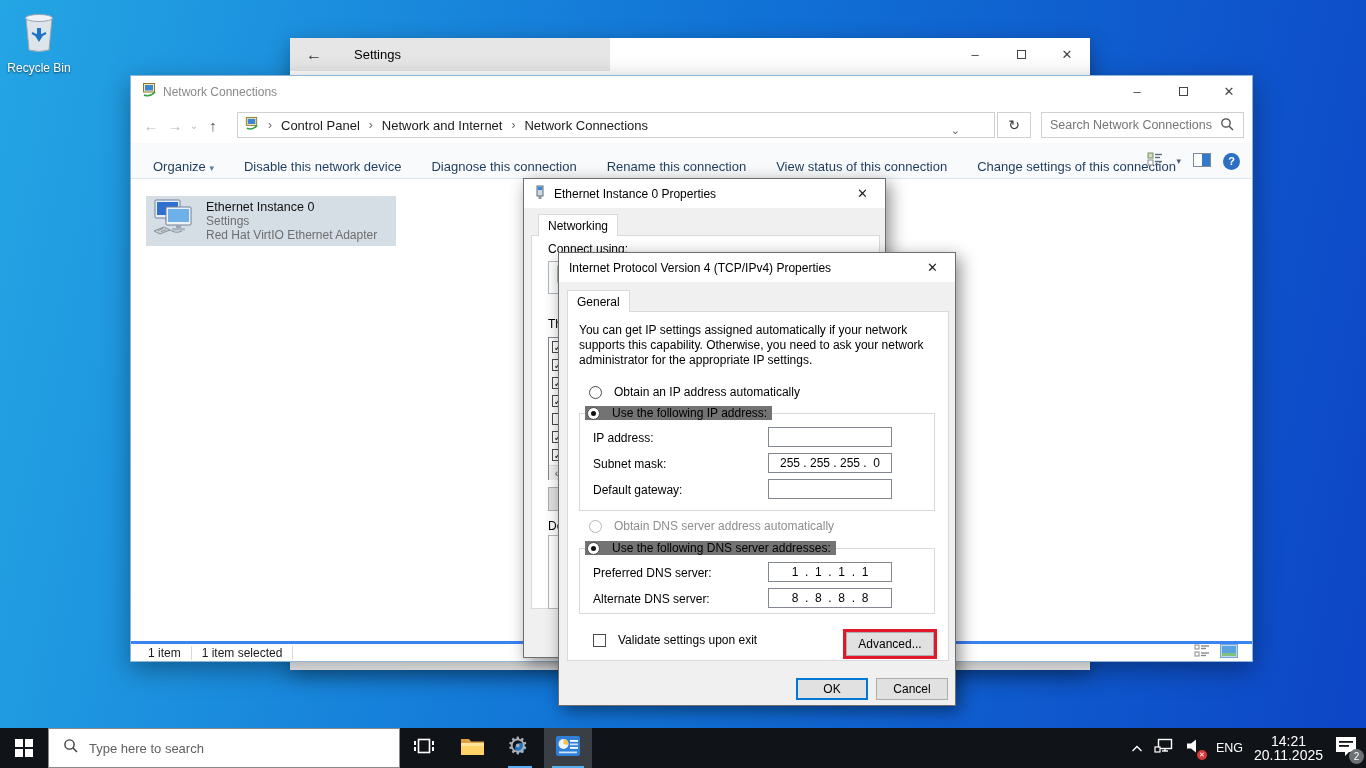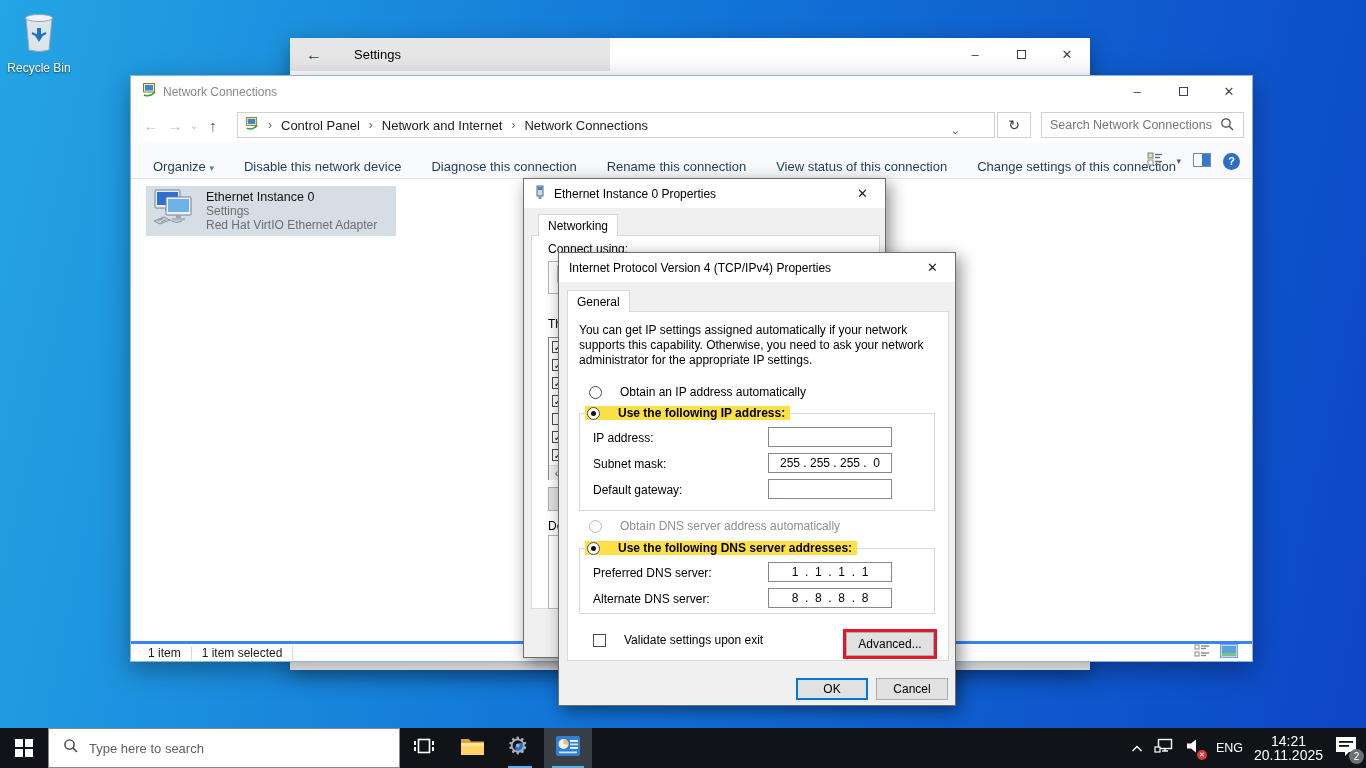--- a/index.html
+++ b/index.html
@@ -41,47 +41,47 @@
   .refbox { position:absolute; left:866px; top:5px; width:34px; height:26px; border:1px solid #d0d0d0;
             text-align:center; line-height:24px; color:#3a3a3a; font-size:14px; background:#fff; }
   .searchbox { position:absolute; left:910px; top:5px; width:203px; height:26px; border:1px solid #d0d0d0; background:#fff; }
   .searchbox input { position:absolute; left:8px; top:2px; width:165px; height:20px; border:none; outline:none;
                      font-size:12.5px; color:#333; }
   .searchbox input::placeholder { color:#767676; }
   .nc-toolbar { position:absolute; left:0; top:67px; width:100%; height:36px; background:#f8fafc;
                 border-bottom:1px solid #dde6ef; display:flex; align-items:center; font-size:13px; color:#1e3c5c; }
   .tb-item { margin-left:30px; white-space:nowrap;margin-top:12px; }
   .tb-right { position:absolute; right:12px; top:0; height:36px; display:flex; align-items:center; gap:12px; }
-  .nc-content { position:absolute; left:0; top:103px; width:100%; height:464px; background:#fff; }
+  .nc-content { position:absolute; left:0; top:113px; width:100%; height:464px; background:#fff; }
   .conn-item { position:absolute; left:15px; top:7px; width:250px; height:50px; background:#d5dde5; display:flex; align-items:center; }
   .conn-txt { margin-left:8px; line-height:14px; }
   .conn-txt .l1 { font-size:12.5px; color:#111; }
   .conn-txt .l2, .conn-txt .l3 { font-size:12px; color:#6e6e6e; }
   .nc-status { position:absolute; left:0; bottom:0; width:100%; height:20px; background:#fff; border-top:3px solid #3b82f6;
                font-size:12px; color:#1a1a1a; display:flex; align-items:center; }
   .st-sep { width:1px; height:14px; background:#d9d9d9; margin:0 10px; }
 
   
   .dlg { position:absolute; background:#f0f0f0; border:1px solid #6e6e6e; box-shadow:4px 5px 16px rgba(0,0,0,.45); }
   .dlg-tb { position:absolute; left:0; top:0; width:100%; height:29px; background:#fff; display:flex; align-items:center;
             font-size:12px; color:#000; padding-left:10px; }
   .dlg-x { position:absolute; right:0; top:0; width:45px; height:29px; text-align:center; line-height:29px;
            color:#222; font-size:13px; }
   .tab { position:absolute; background:#fff; border:1px solid #d9d9d9; border-bottom:none; font-size:12px;
          padding:4px 9px 3px; z-index:3; }
   .tabpage { position:absolute; background:#fff; border:1px solid #d9d9d9; z-index:2; }
   .lab { position:absolute; font-size:12px; color:#000; white-space:nowrap; z-index:4; }
-  .radio-row { position:absolute; display:flex; align-items:center; gap:18px; font-size:12px; color:#000;
+  .radio-row { position:absolute; display:flex; align-items:center; gap:12px; font-size:12px; color:#000;
                white-space:nowrap; z-index:5;text-align:center; }
   .radio { width:13px; height:13px; border:1px solid #4a4a4a; border-radius:50%; background:#fff; position:relative; flex:none; }
   .radio.sel::after { content:""; position:absolute; left:3px; top:3px; width:5px; height:5px; border-radius:50%; background:#111; }
   .radio.dis { border-color:#b8b8b8; }
   .dim { color:#8e8e8e; }
   .groupbox { position:absolute; border:1px solid #d9d9d9; z-index:4; }
-  .onborder { background:#fde047; padding:0 5px 0 2px;font-weight:bold; }
+  .onborder { background:#737373; padding:0 5px 0 2px; }
   .ipfield { position:absolute; width:124px; height:20px; border:1px solid #828790; background:#fff;
              font:12px "Liberation Sans",sans-serif; text-align:center; padding:0; z-index:5; }
   .cbx { width:13px; height:13px; border:1px solid #4a4a4a; background:#fff; flex:none; }
   .btn { position:absolute; background:#e1e1e1; border:1px solid #adadad; font:12px "Liberation Sans",sans-serif;
          text-align:center; z-index:6; }
   .btn.def { border:2px solid #0078d7; }
   .lb { position:absolute; background:#fff; border:1px solid #828790; overflow:hidden; z-index:4; }
   .lb-row { height:18px; display:flex; align-items:center; }
   .lbcb { width:12px; height:12px; border:1px solid #4a4a4a; background:#fff; margin-left:3px;
           font-size:10px; line-height:11px; text-align:center; color:#111; }

